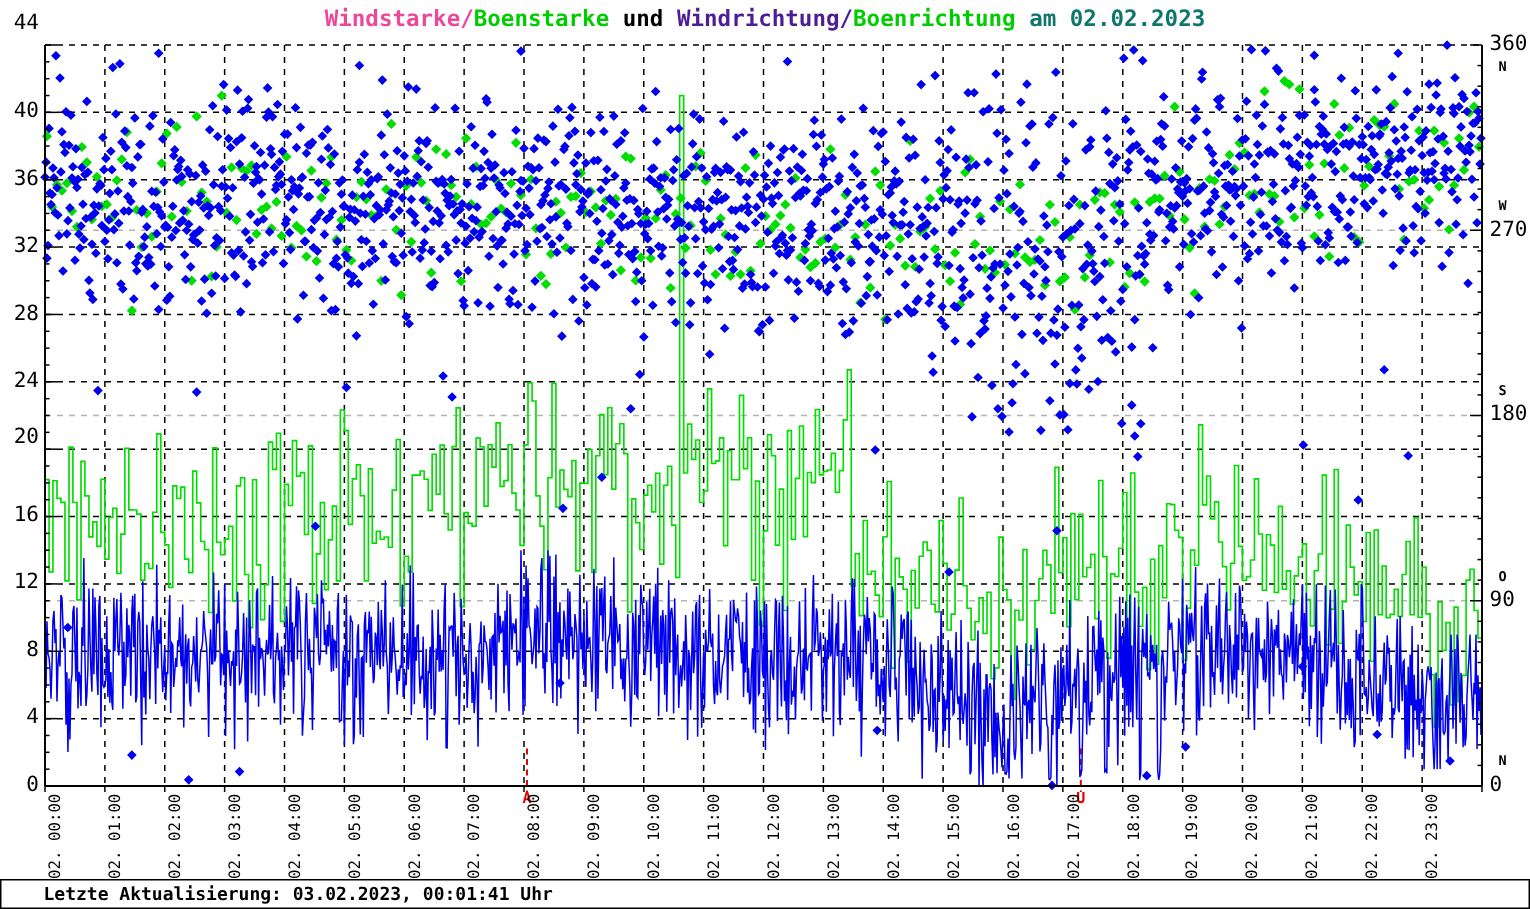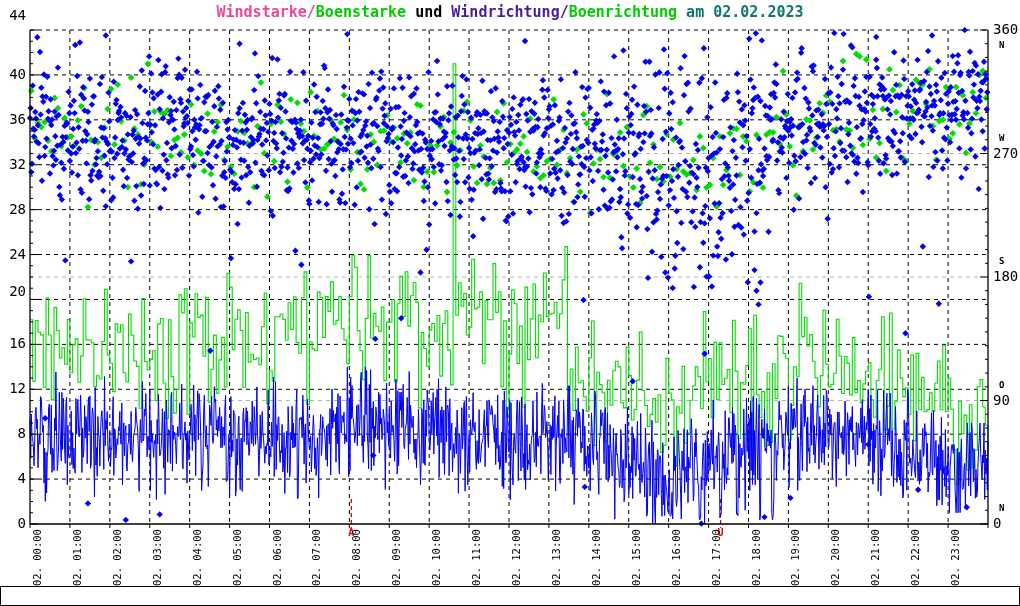--- a/index.html
+++ b/index.html
@@ -223,14 +223,15 @@
       <div class="xtick" style="left: 669.667px; top: 586px;">02. 16:00</div>
       <div class="xtick" style="left: 709.583px; top: 586px;">02. 17:00</div>
       <div class="xtick" style="left: 749.5px; top: 586px;">02. 18:00</div>
       <div class="xtick" style="left: 789.417px; top: 586px;">02. 19:00</div>
       <div class="xtick" style="left: 829.333px; top: 586px;">02. 20:00</div>
       <div class="xtick" style="left: 869.25px; top: 586px;">02. 21:00</div>
       <div class="xtick" style="left: 909.167px; top: 586px;">02. 22:00</div>
       <div class="xtick" style="left: 949.083px; top: 586px;">02. 23:00</div>
     </div>
   <div id="status-bar">
+    <span id="status-left">Letzte Aktualisierung: 03.02.2023, 00:01:41 Uhr</span>
   </div>
 </div>
 
 </body></html>

